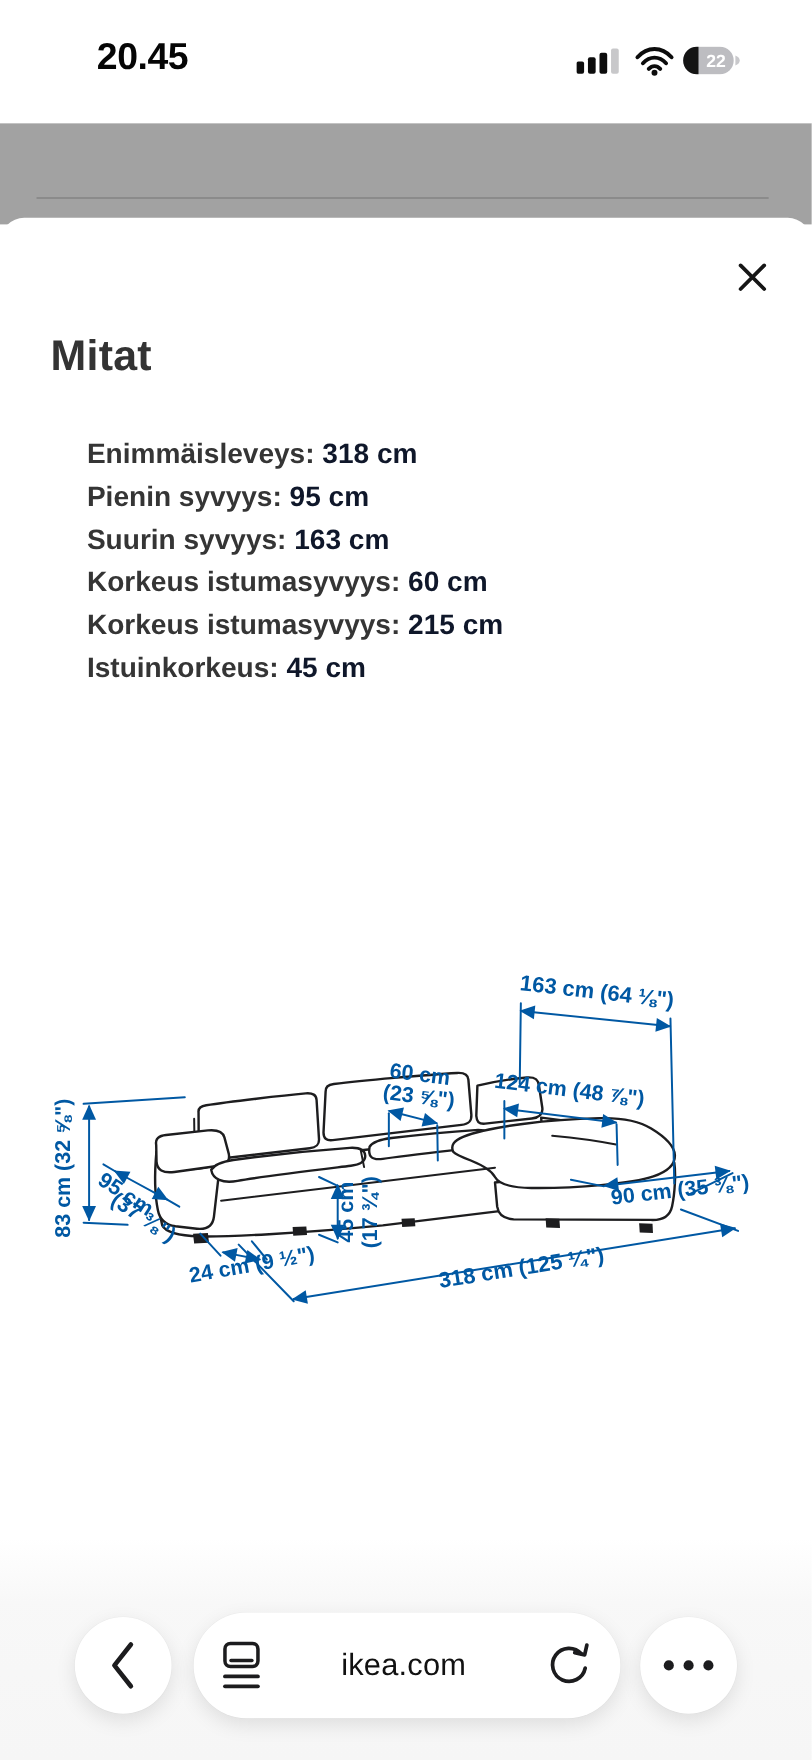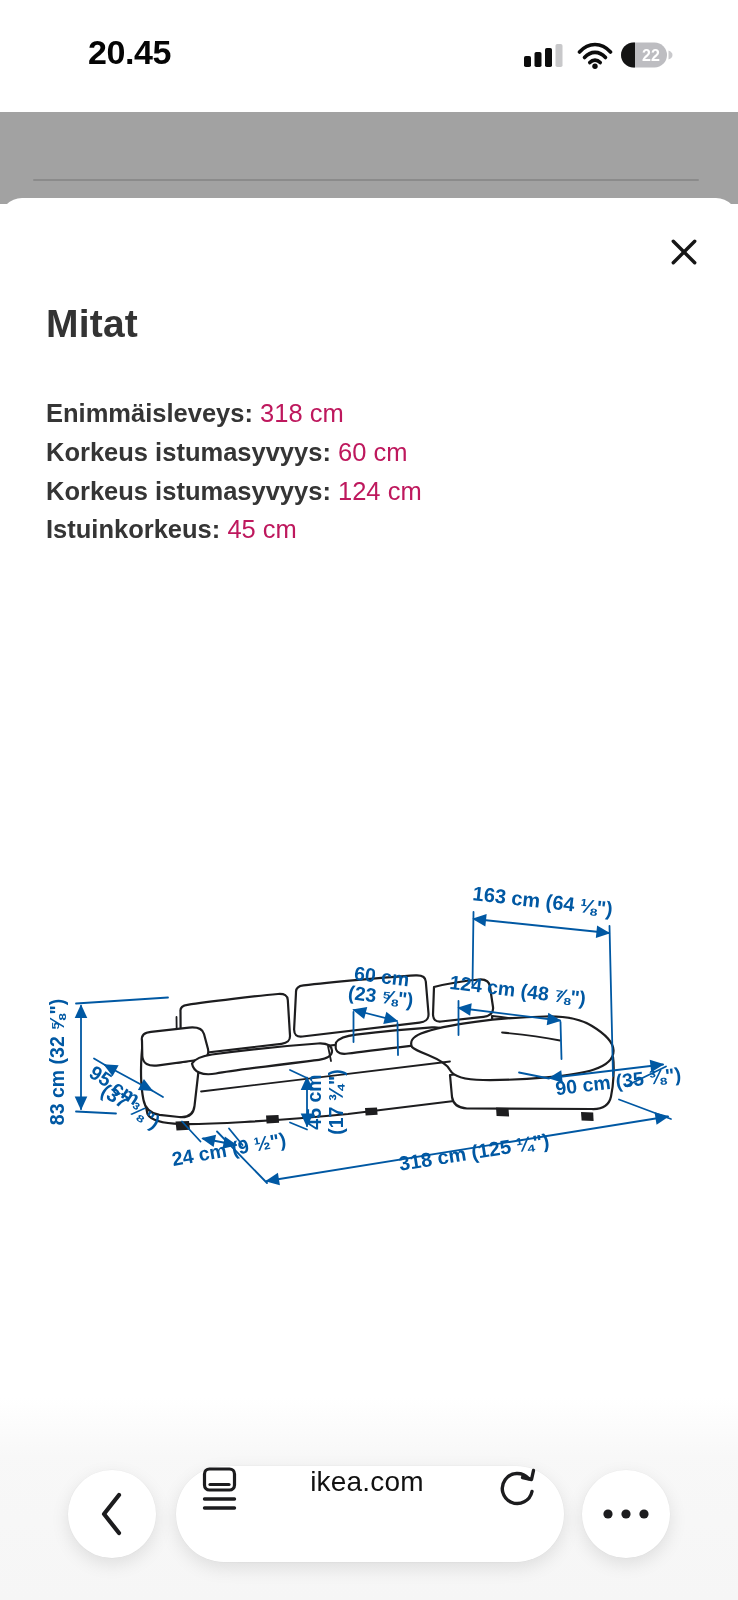--- a/index.html
+++ b/index.html
@@ -17,37 +17,37 @@
   .backdrop { position:absolute; left:0; top:112px; width:738px; height:92px; background:#a2a2a2; z-index:10; }
   .backdrop-line { position:absolute; left:33px; top:67px; width:666px; height:2px; background:#8b8b8b; border-radius:1px; }
 
   
   .sheet { position:absolute; left:0; top:198px; width:738px; height:1455px; background:#fff; border-radius:22px 22px 0 0; z-index:20; }
   .close-btn { position:absolute; right:28px; top:28px; width:52px; height:52px; display:flex; align-items:center; justify-content:center; cursor:pointer; }
   .sheet-title { position:absolute; left:46px; top:104px; font-size:39px; font-weight:700; color:#333333; letter-spacing:0.2px; }
 
   .spec-list { position:absolute; left:46px; top:196px; width:620px; }
   .spec-row { font-size:25.5px; line-height:38.8px; color:#393939; }
-  .spec-label { font-weight:700; color:#353535; }
-  .spec-value { font-weight:400; color:#be185d; }
+  .spec-label { font-weight:700; color:#353535;margin-left:33px; }
+  .spec-value { font-weight:700; color:#0f172a; }
 
   
   .diagram { position:absolute; left:30px; top:652px; width:680px; height:340px; }
 
   
   .toolbar { position:absolute; left:0; top:1398px; width:738px; height:202px; z-index:40;
              background:linear-gradient(180deg, rgba(250,250,250,0) 0%, rgba(247,247,247,0.9) 30%, #f6f6f6 100%); }
   .tb-circle { position:absolute; width:88px; height:88px; border-radius:50%; background:#fff;
                box-shadow:0 0 0 0.5px rgba(0,0,0,0.03), 0 6px 18px rgba(0,0,0,0.10);
                display:flex; align-items:center; justify-content:center; cursor:pointer; }
   .tb-back { left:68px; top:72px; }
   .tb-more { left:582px; top:72px; }
   .tb-pill { position:absolute; left:176px; top:68px; width:388px; height:96px; border-radius:48px; background:#fff;
              box-shadow:0 0 0 0.5px rgba(0,0,0,0.03), 0 6px 18px rgba(0,0,0,0.10);
-             display:flex; align-items:flex-start; justify-content:space-between; padding:0 25px; cursor:pointer; }
+             display:flex; align-items:center; justify-content:space-between; padding:0 25px; cursor:pointer; }
   .tb-url { font-size:28px; color:#111; letter-spacing:0.2px; }
 </style>
 </head>
 <body>
 
 <div class="status-bar">
   <div class="status-time">20.45</div>
 
   <svg class="sb-icon sb-cell" width="42" height="26" viewBox="0 0 42 26">
     <rect x="0" y="14" width="7" height="11" rx="1.8" fill="#0c0c0c"></rect>
@@ -81,22 +81,24 @@
     <svg width="30" height="30" viewBox="0 0 28 28">
       <line x1="4" y1="4" x2="24" y2="24" stroke="#161616" stroke-width="3.2" stroke-linecap="round"></line>
       <line x1="24" y1="4" x2="4" y2="24" stroke="#161616" stroke-width="3.2" stroke-linecap="round"></line>
     </svg>
   </div>
 
   <h1 class="sheet-title">Mitat</h1>
 
   <div class="spec-list">
     <div class="spec-row"><span class="spec-label">Enimmäisleveys:</span> <span class="spec-value">318 cm</span></div>
+    <div class="spec-row"><span class="spec-label">Pienin syvyys:</span> <span class="spec-value">95 cm</span></div>
+    <div class="spec-row"><span class="spec-label">Suurin syvyys:</span> <span class="spec-value">163 cm</span></div>
     <div class="spec-row"><span class="spec-label">Korkeus istumasyvyys:</span> <span class="spec-value">60 cm</span></div>
-    <div class="spec-row"><span class="spec-label">Korkeus istumasyvyys:</span> <span class="spec-value">124 cm</span></div>
+    <div class="spec-row"><span class="spec-label">Korkeus istumasyvyys:</span> <span class="spec-value">215 cm</span></div>
     <div class="spec-row"><span class="spec-label">Istuinkorkeus:</span> <span class="spec-value">45 cm</span></div>
   </div>
 
   <svg class="diagram" viewBox="0 0 680 340">
     <defs>
       <marker id="ah-e" markerWidth="9" markerHeight="8" refX="7.5" refY="4" orient="auto">
         <path d="M0.5,0.5 L8.2,4 L0.5,7.5 Z" fill="#0058A3"></path>
       </marker>
       <marker id="ah-s" markerWidth="9" markerHeight="8" refX="1.5" refY="4" orient="auto">
         <path d="M8.2,0.5 L0.5,4 L8.2,7.5 Z" fill="#0058A3"></path>

